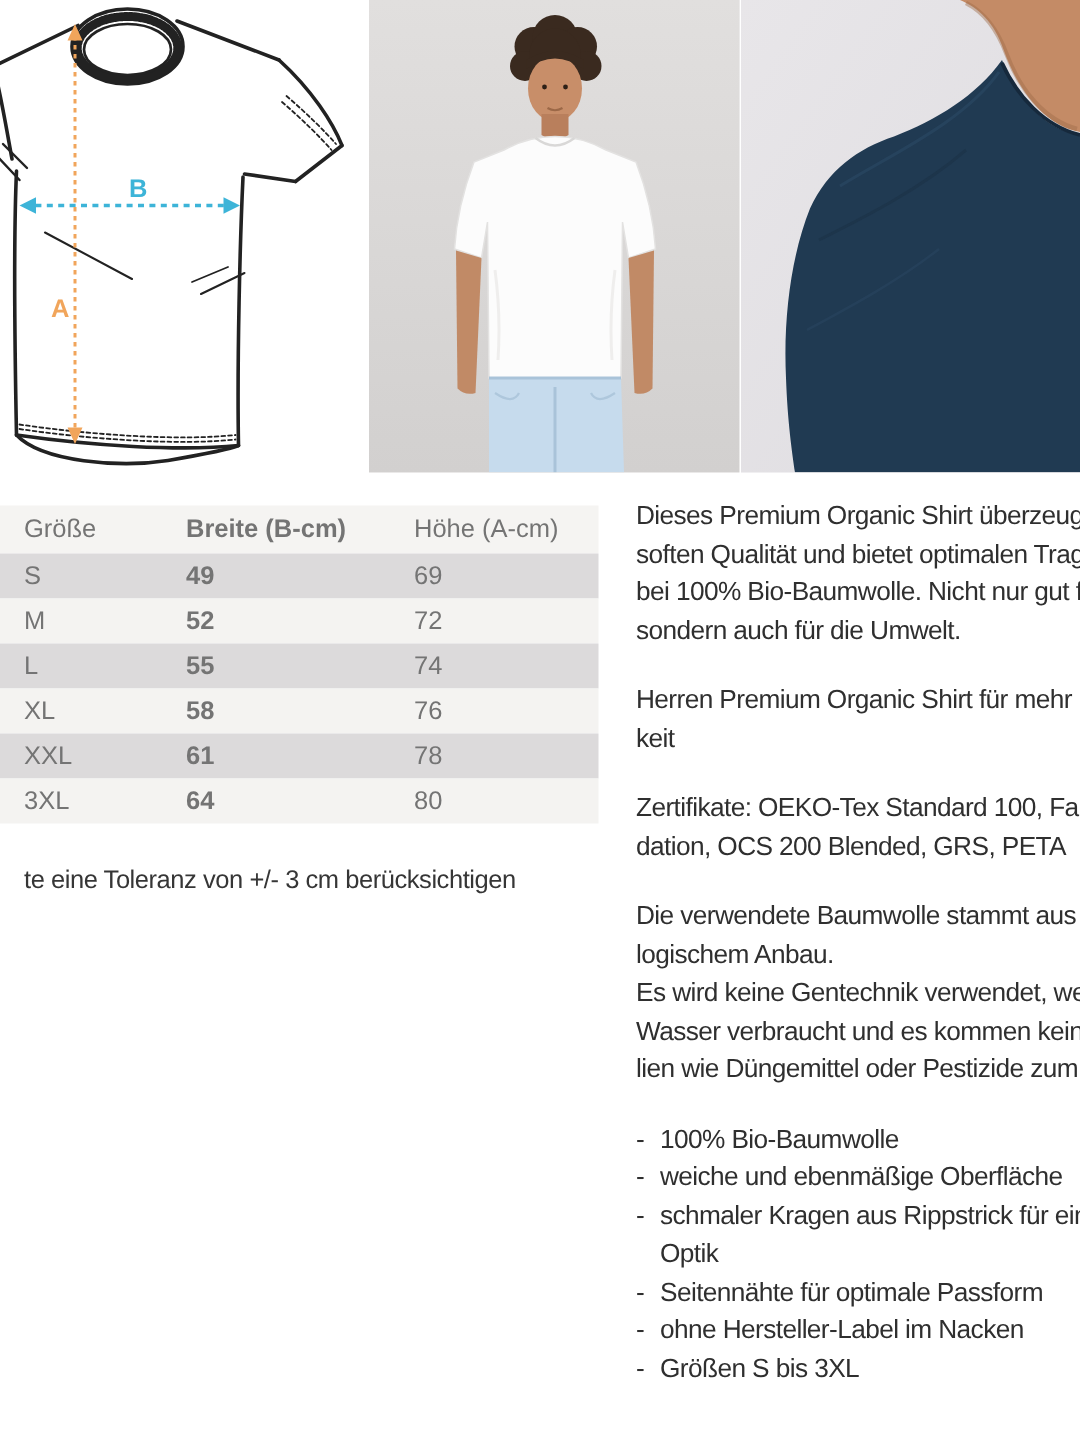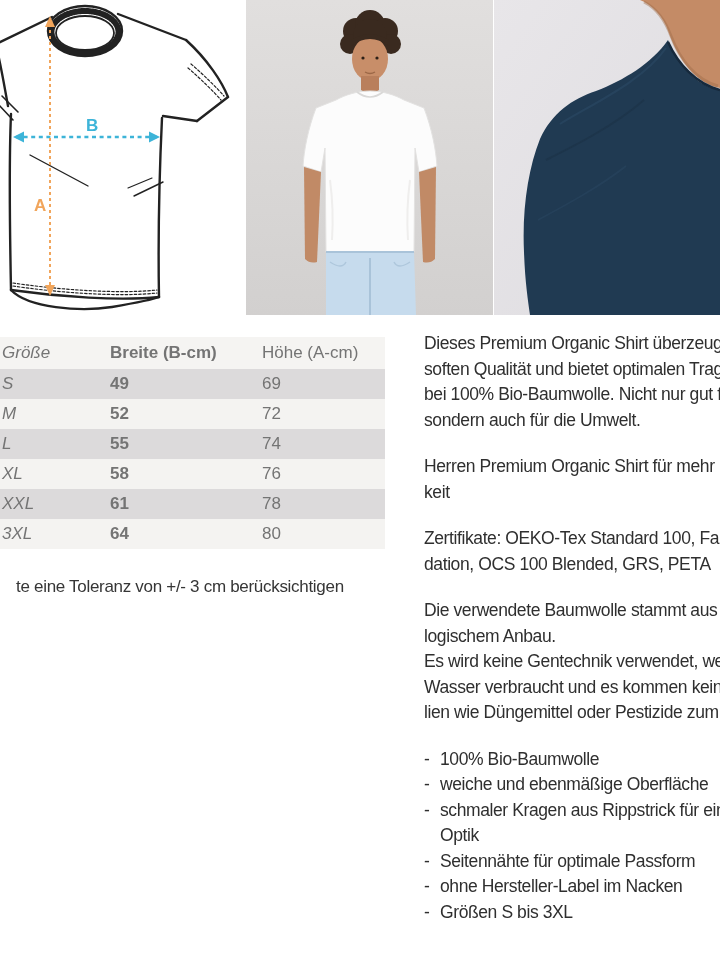--- a/index.html
+++ b/index.html
@@ -14,21 +14,21 @@
   .panel-detail{left:494px;width:226px;background:#e6e4e7;}
   .panel svg{display:block;}
 
   
   .size-table{position:absolute;left:0;top:337px;width:383px;border-collapse:collapse;
               font-size:17px;color:#747474;table-layout:fixed;}
   .size-table th{font-weight:normal;text-align:left;background:#f5f4f2;height:32px;padding:0;}
   .size-table td{height:30px;padding:0;}
   .size-table tr.dark td{background:#dcdadb;}
   .size-table tr.light td{background:#f4f3f1;}
-  .size-table th:nth-child(1),.size-table td:nth-child(1){width:108px;padding-left:2px;font-style:italic;}
+  .size-table th:nth-child(1),.size-table td:nth-child(1){width:108px;padding-left:16px;}
   .size-table th:nth-child(2),.size-table td:nth-child(2){width:152px;font-weight:bold;}
   .size-table th:nth-child(3),.size-table td:nth-child(3){width:123px;}
 
   .tolerance{position:absolute;left:16px;top:577px;width:400px;font-size:17px;
              letter-spacing:-0.3px;color:#363636;white-space:nowrap;overflow:hidden;}
 
   
   .description{position:absolute;left:424px;top:331px;width:296px;height:629px;
                overflow:hidden;font-size:17.5px;line-height:25.5px;letter-spacing:-0.4px;
                color:#2f2f2f;}
@@ -210,21 +210,21 @@
         <div class="dline">soften Qualität und bietet optimalen Trage</div>
         <div class="dline">bei 100% Bio-Baumwolle. Nicht nur gut für</div>
         <div class="dline">sondern auch für die Umwelt.</div>
       </div>
       <div class="para">
         <div class="dline">Herren Premium Organic Shirt für mehr Na</div>
         <div class="dline">keit</div>
       </div>
       <div class="para">
         <div class="dline">Zertifikate: OEKO-Tex Standard 100, FairWe</div>
-        <div class="dline">dation, OCS 100 Blended, GRS, PETA</div>
+        <div class="dline">dation, OCS 200 Blended, GRS, PETA</div>
       </div>
       <div class="para">
         <div class="dline">Die verwendete Baumwolle stammt aus 100</div>
         <div class="dline">logischem Anbau.</div>
         <div class="dline">Es wird keine Gentechnik verwendet, wenig</div>
         <div class="dline">Wasser verbraucht und es kommen keine Ch</div>
         <div class="dline">lien wie Düngemittel oder Pestizide zum Ein</div>
       </div>
       <div class="para">
         <div class="bline"><span class="dash">-</span><span>100% Bio-Baumwolle</span></div>

